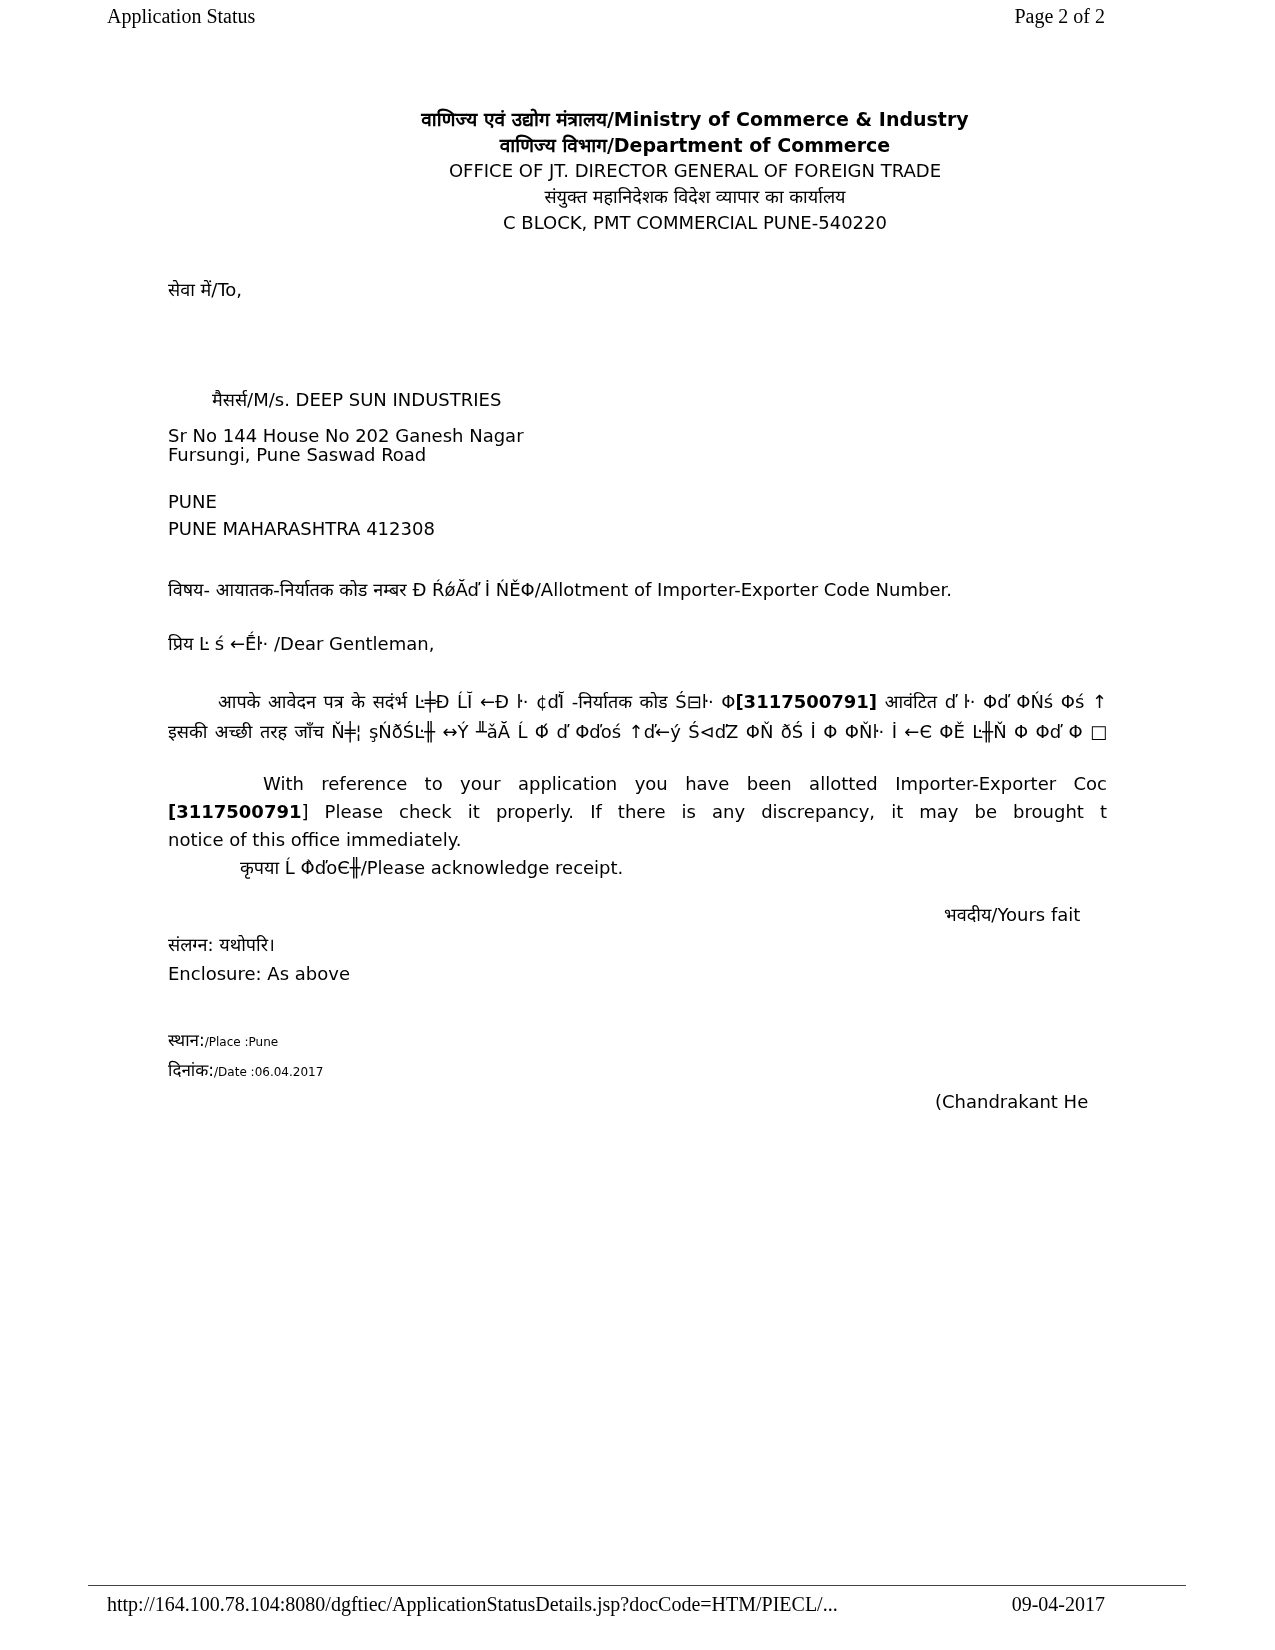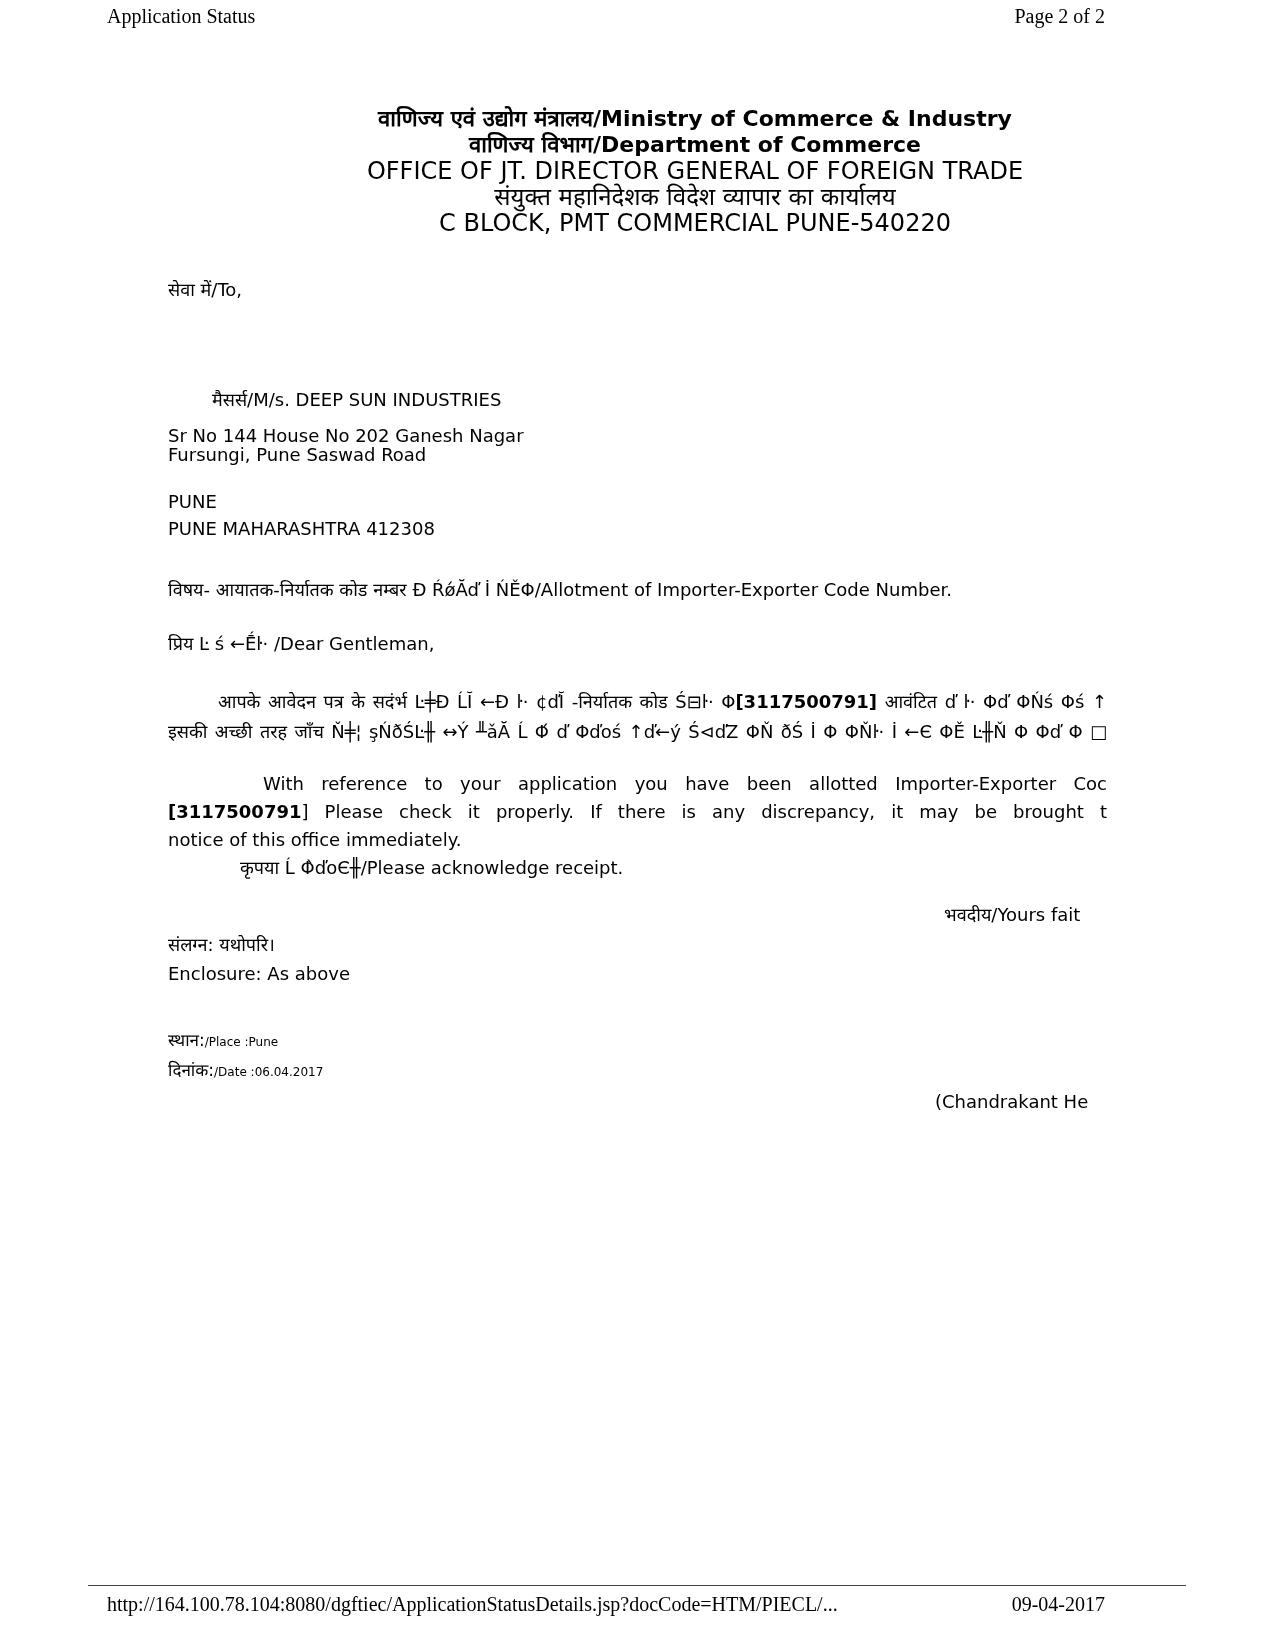--- a/index.html
+++ b/index.html
@@ -24,22 +24,22 @@
   
   #clip {
     position:absolute; left:168px; top:0; width:939px; height:1650px;
     overflow:hidden;
   }
   .abs { position:absolute; }
   .ln { font-size:18px; line-height:24px; white-space:nowrap; }
 
   
   #letterhead { left:0; top:106px; width:1054px; text-align:center; }
-  #letterhead .lh { font-size:24px; line-height:26px; }
-  #letterhead .lh.b { font-weight:bold; font-size:22px; }
+  #letterhead .lh { font-size:18px; line-height:26px; }
+  #letterhead .lh.b { font-weight:bold; font-size:19px; }
 
   
   .jline {
     width:939px; font-size:18px; line-height:24px;
     text-align:justify; text-align-last:justify;
     white-space:normal; overflow:hidden; height:26px;
   }
   .bold { font-weight:bold; }
 
   .small { font-size:12px; }

